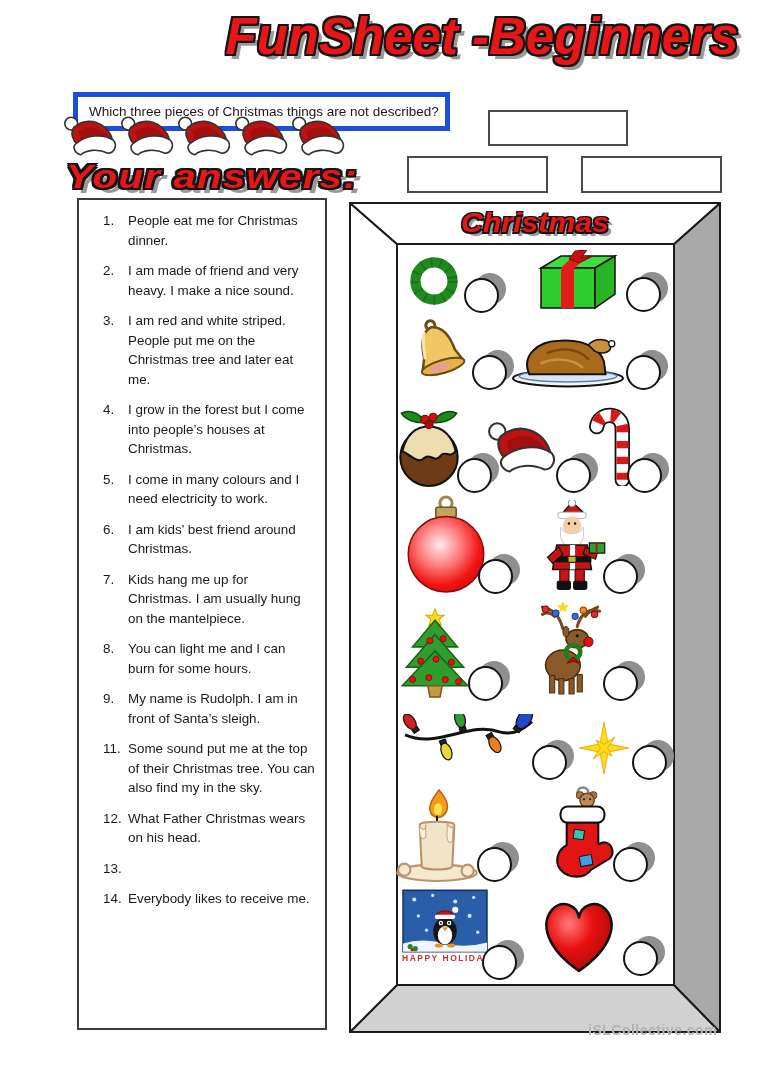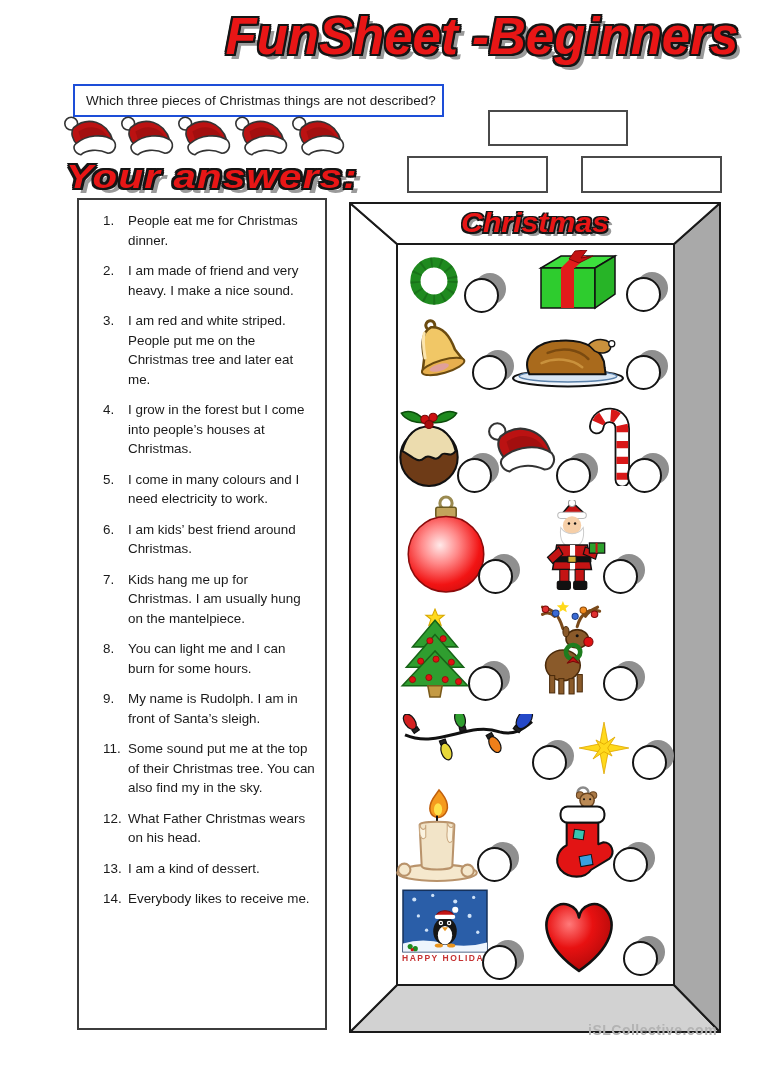--- a/index.html
+++ b/index.html
@@ -14,21 +14,21 @@
                 5px 5px 0 #9a9a9a;
     white-space:nowrap;
   }
   .page-title{left:204px;top:4px;width:556px;text-align:center;font-size:51px;line-height:66px;letter-spacing:0px;}
   .your-answers{left:66px;top:157px;font-size:33px;line-height:40px;transform:scaleX(1.22);transform-origin:left center;letter-spacing:1px;}
   .panel-title{left:348px;top:206px;width:374px;text-align:center;font-size:28px;line-height:34px;
     text-shadow:-1.5px -1.5px 0 #151515,1.5px -1.5px 0 #151515,-1.5px 1.5px 0 #151515,1.5px 1.5px 0 #151515,
                  4px 4px 0 #9a9a9a;
     transform:scaleX(1.08);transform-origin:center;}
   
-  .question-box{left:73px;top:84px;width:356px;height:29px;border:2px solid #1d4ed8;
+  .question-box{left:73px;top:92px;width:356px;height:29px;border:5px solid #1d4ed8;
     font-size:13.5px;line-height:29px;padding-left:11px;background:#fff;}
   .answer-box{border:2px solid #4a4a4a;background:#fff;}
   .answer-box.b1{left:488px;top:110px;width:136px;height:32px;}
   .answer-box.b2{left:407px;top:156px;width:137px;height:33px;}
   .answer-box.b3{left:581px;top:156px;width:137px;height:33px;}
   
   .hats-row{left:62px;top:114px;width:300px;height:50px;display:flex;}
   .hat-slot{width:60px;height:48px;flex:0 0 auto;margin-right:-3px;}
   
   .clues-box{left:77px;top:198px;width:250px;height:832px;border:2px solid #3c3c3c;
@@ -145,21 +145,20 @@
   <div class="clue">
       <span>11.</span>
       <span>Some sound put me at the top of their Christmas tree. You can also find my in the sky.</span>
     </div>
   <div class="clue">
       <span>12.</span>
       <span>What Father Christmas wears on his head.</span>
     </div>
   <div class="clue">
       <span>13.</span>
-      <span>I am a kind of dessert.</span>
     </div>
   <div class="clue">
       <span>14.</span>
       <span>Everybody likes to receive me.</span>
     </div>
 </div>
 
 <div class="abs panel">
   <svg width="374" height="833" viewBox="0 0 374 833">
     <polygon points="2,831 49,784 326,784 372,831" fill="#d2d2d2" stroke="#1a1a1a" stroke-width="2" stroke-linejoin="round"></polygon>

